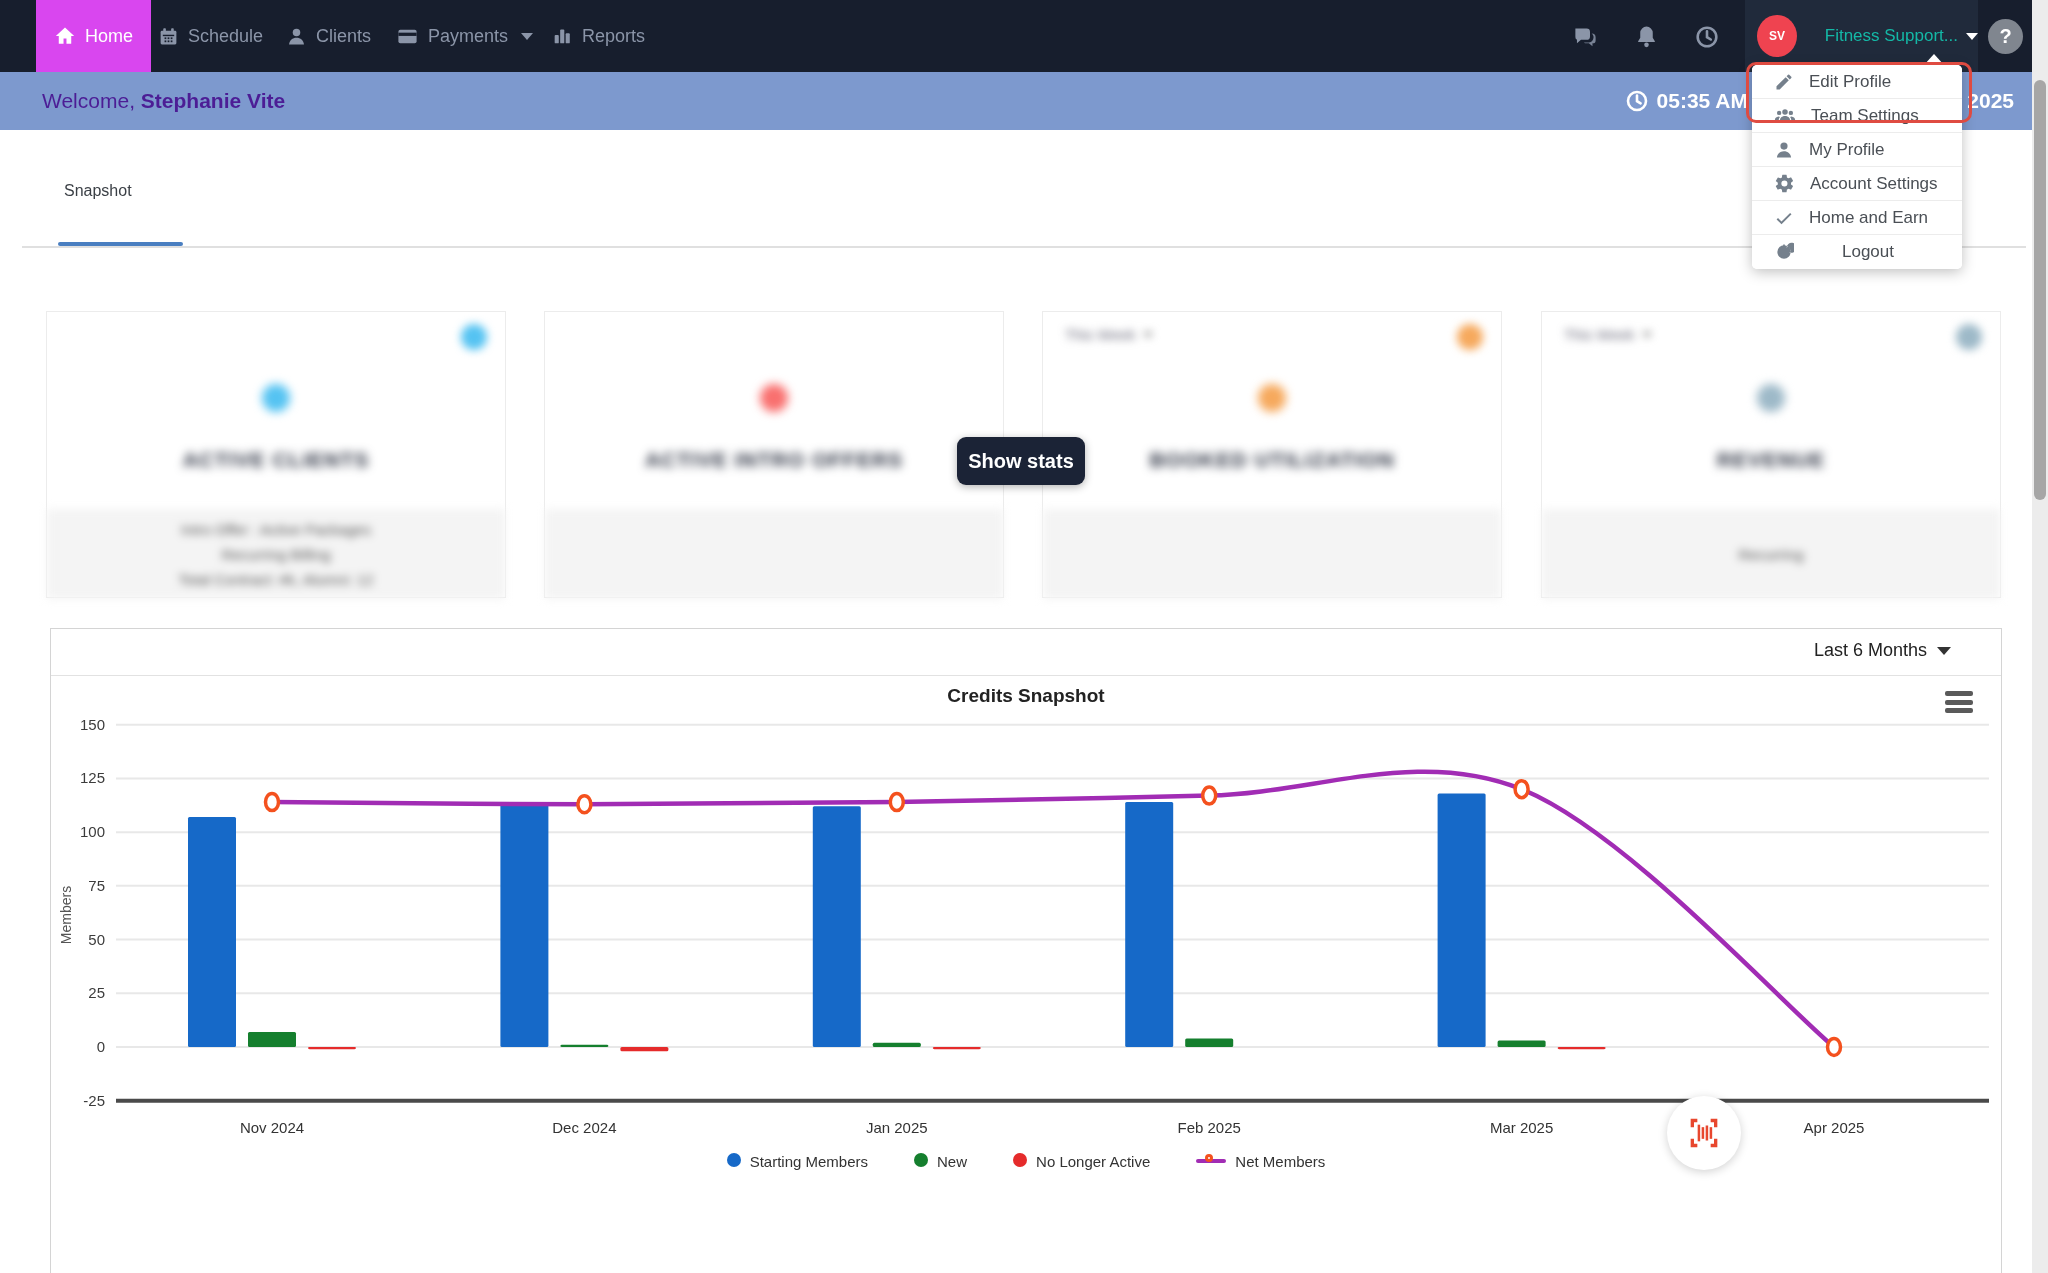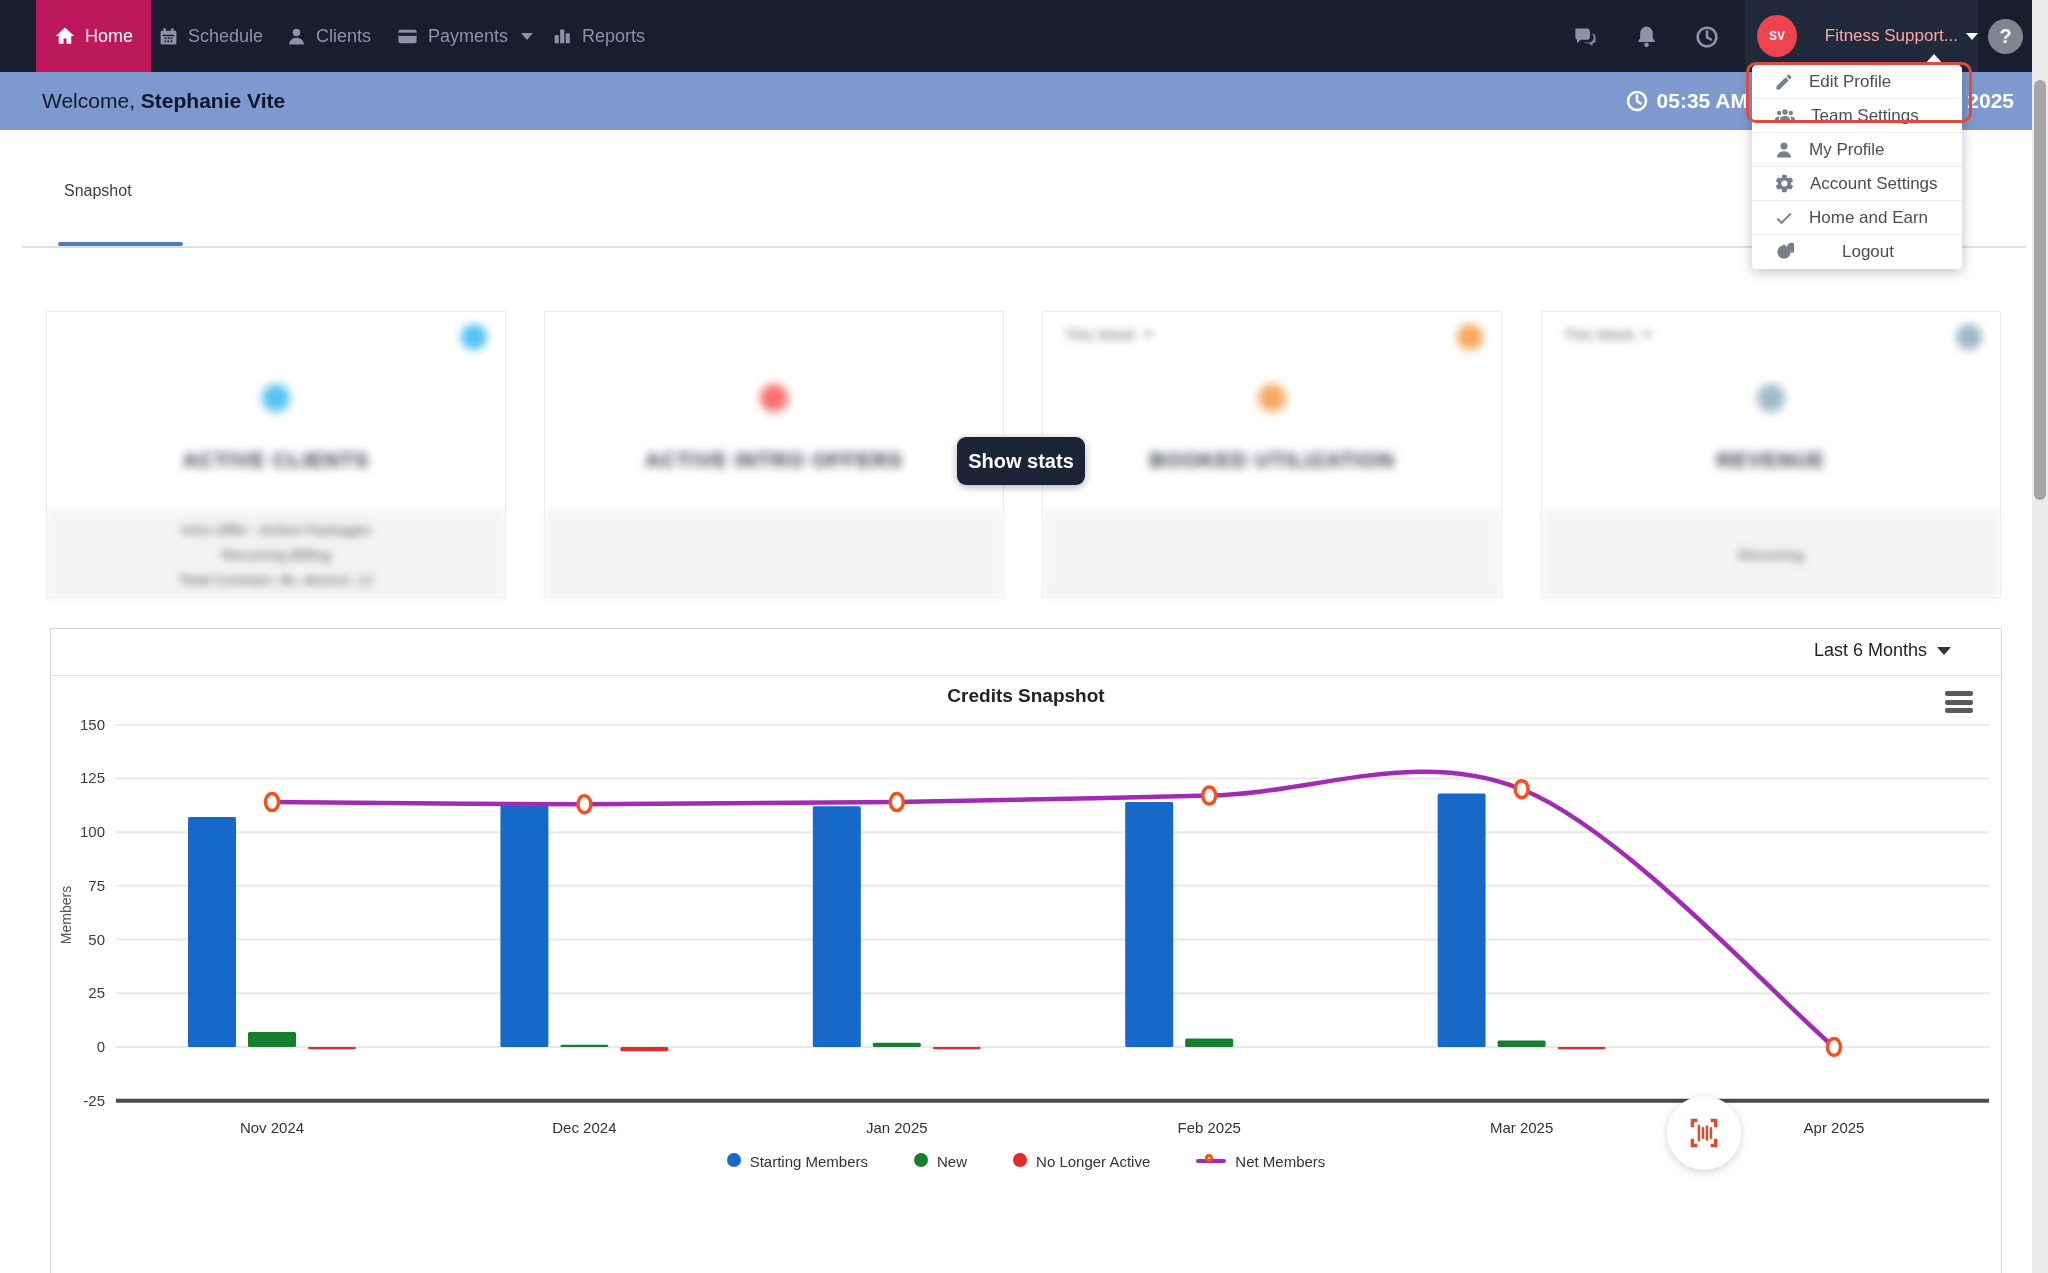--- a/index.html
+++ b/index.html
@@ -4,40 +4,40 @@
 <style>
   * { margin:0; padding:0; box-sizing:border-box; }
   html,body { width:2048px; height:1273px; }
   body { font-family:"Liberation Sans", sans-serif; background:#fff; }
   #screen { position:relative; width:2048px; height:1273px; overflow:hidden; background:#fff; }
 
   
   .topnav { position:absolute; left:0; top:0; width:2048px; height:72px; background:#171e2d; z-index:40; }
   .nav-item { position:absolute; top:0; height:72px; display:flex; align-items:center; gap:9px;
               color:#8b95a8; font-size:18px; cursor:pointer; padding:0 18px; }
-  .nav-item.active { background:#be185d; color:#fff; }
+  .nav-item.active { background:#d946ef; color:#fff; }
   .nav-item svg { display:block; }
   .caret-down { width:0; height:0; border-left:6px solid transparent; border-right:6px solid transparent;
                 border-top:7px solid currentColor; margin-left:4px; }
   .status-icon { position:absolute; top:24px; color:#8b95a8; cursor:pointer; }
   .user-area { position:absolute; top:0; left:1745px; width:233px; height:72px; background:#202a3b;
                display:flex; align-items:center; cursor:pointer; }
   .avatar { width:42px; height:42px; border-radius:50%; margin-left:12px; color:#fff; font-weight:bold;
             font-size:12px; display:flex; align-items:center; justify-content:center; }
-  .user-name { color:#fca5a5; font-size:17px; margin-left:28px; white-space:nowrap; }
+  .user-name { color:#14b8a6; font-size:17px; margin-left:28px; white-space:nowrap; }
   .user-caret { width:0; height:0; border-left:6px solid transparent; border-right:6px solid transparent;
                 border-top:7px solid #fff; margin-left:8px; }
   .help-circle { position:absolute; left:1988px; top:19px; width:35px; height:35px; border-radius:50%;
                  background:#80868f; color:#fff; font-weight:bold; font-size:20px; display:flex;
                  align-items:center; justify-content:center; cursor:pointer; }
 
   
   .welcome-bar { position:absolute; left:0; top:72px; width:2048px; height:58px; background:#7d99ce;
                  display:flex; align-items:center; z-index:10; }
-  .welcome-text { color:#0f172a; font-size:21px; margin-left:42px; }
+  .welcome-text { color:#4c1d95; font-size:21px; margin-left:42px; }
   .welcome-text b { font-weight:bold; }
   .clock-time { position:absolute; right:300px; display:flex; align-items:center; gap:8px; color:#fff;
                 font-weight:bold; font-size:21px; }
   .date-partial { position:absolute; right:34px; color:#fff; font-weight:bold; font-size:21px; }
 
   
   .dropdown { position:absolute; left:1752px; top:65px; width:210px; background:#fff; border-radius:5px;
               box-shadow:0 3px 14px rgba(0,0,0,.25); z-index:50; }
   .dropdown-arrow { position:absolute; left:1924px; top:54px; width:0; height:0; z-index:51;
                     border-left:10px solid transparent; border-right:10px solid transparent;

